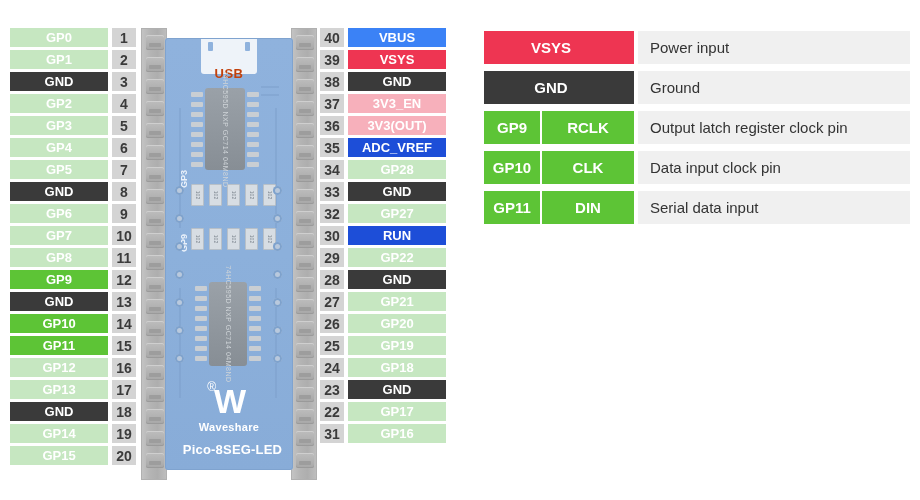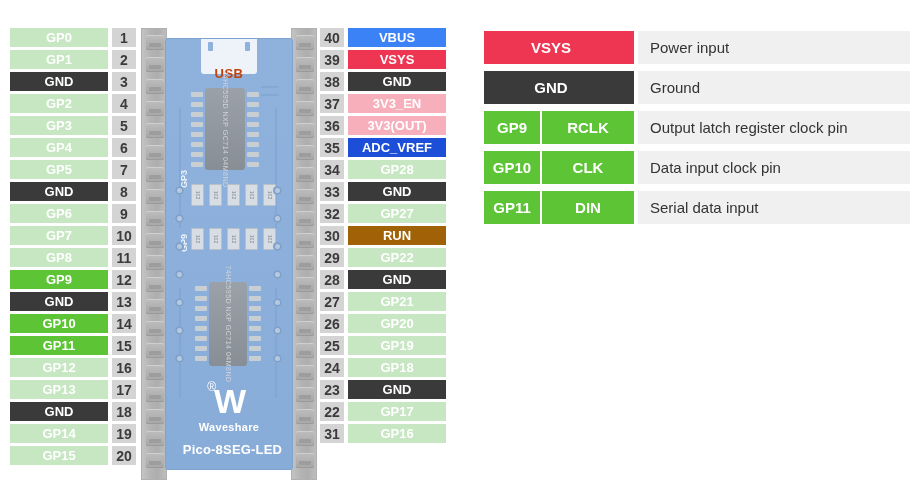--- a/index.html
+++ b/index.html
@@ -37,21 +37,21 @@
   #left-col .pin-lbl{margin-right:4px;}
   #right-col .pin-lbl{margin-left:4px;}
 
   
   .c-gp      {background:#c6e7c1;}
   .c-gp-hl   {background:#5dc436;}
   .c-gnd     {background:#3a3a3a;}
   .c-vbus    {background:#3b82f6;}
   .c-vsys    {background:#ee3552;}
   .c-3v3     {background:#f7b0bb;}
-  .c-run     {background:#a16207;}
+  .c-run     {background:#1d4ed8;}
   .c-adc     {background:#1d4ed8;}
 
   
   #board{
     position:absolute;left:141px;top:24px;width:176px;height:460px;
   }
   .hdr{
     position:absolute;top:4px;width:26px;height:452px;
     background:linear-gradient(90deg,#c3c3c3 0%,#b4b4b4 35%,#aeaeae 65%,#bdbdbd 100%);
     border:1px solid #b0b0b0;box-sizing:border-box;

